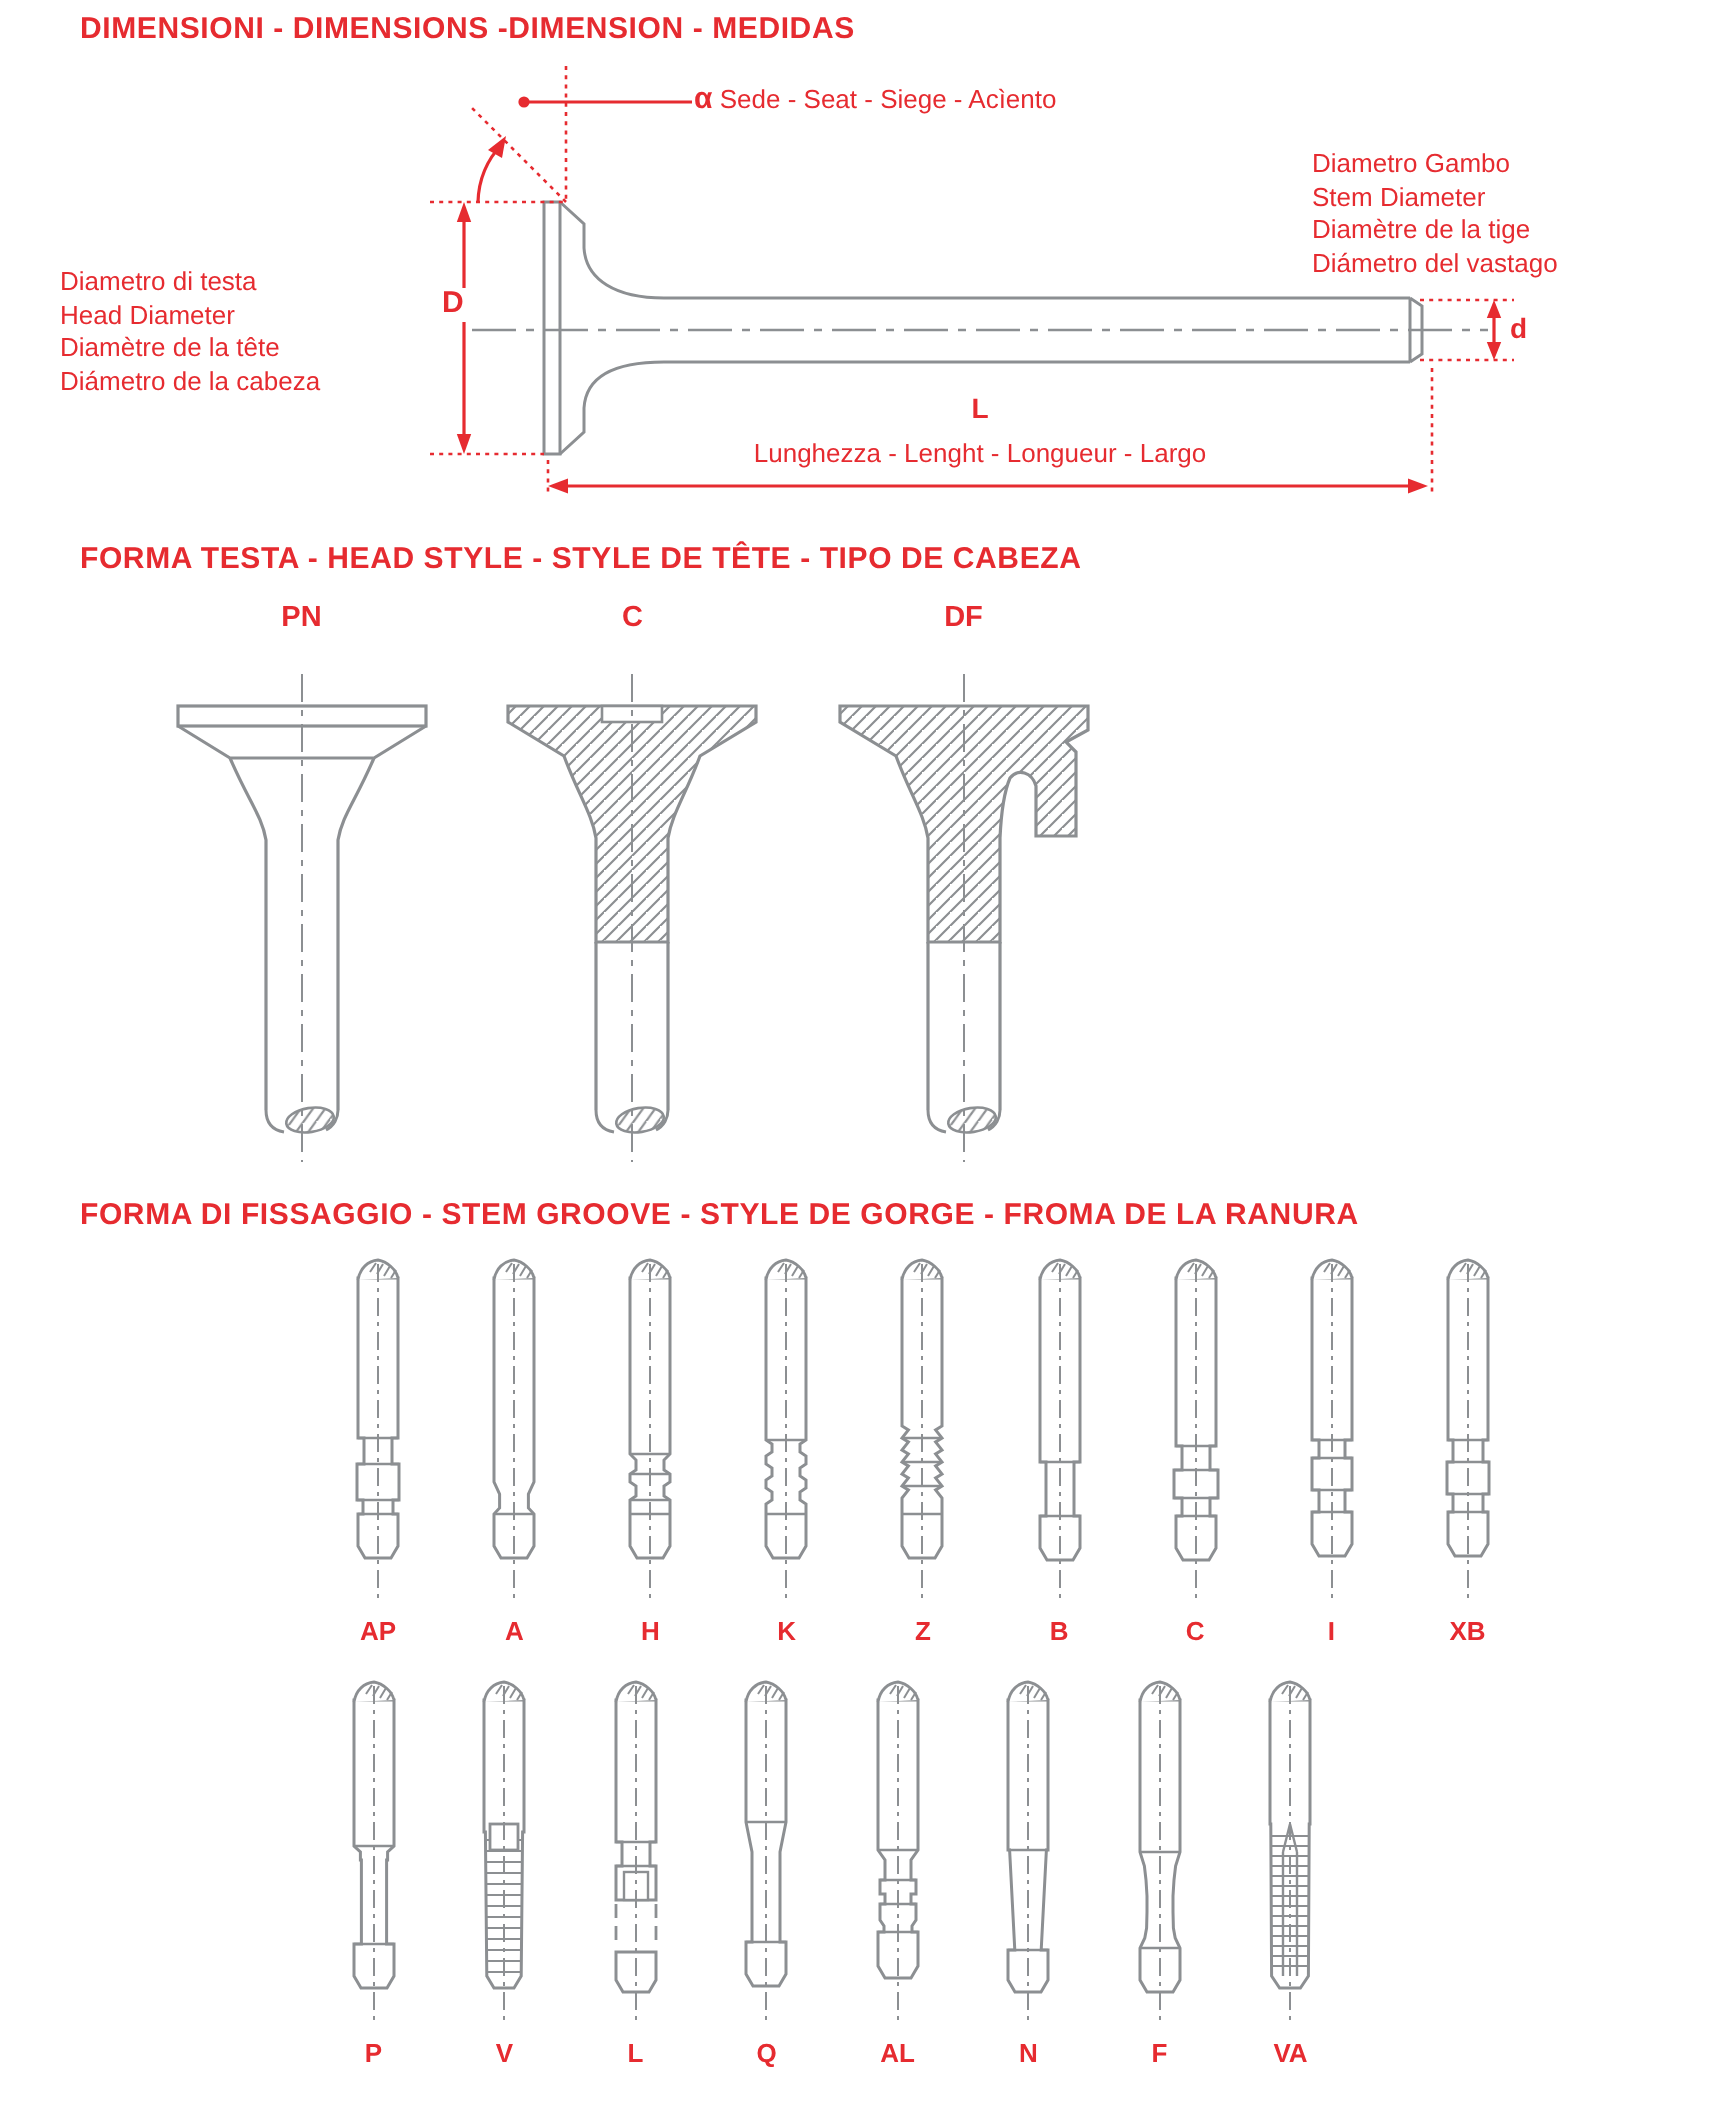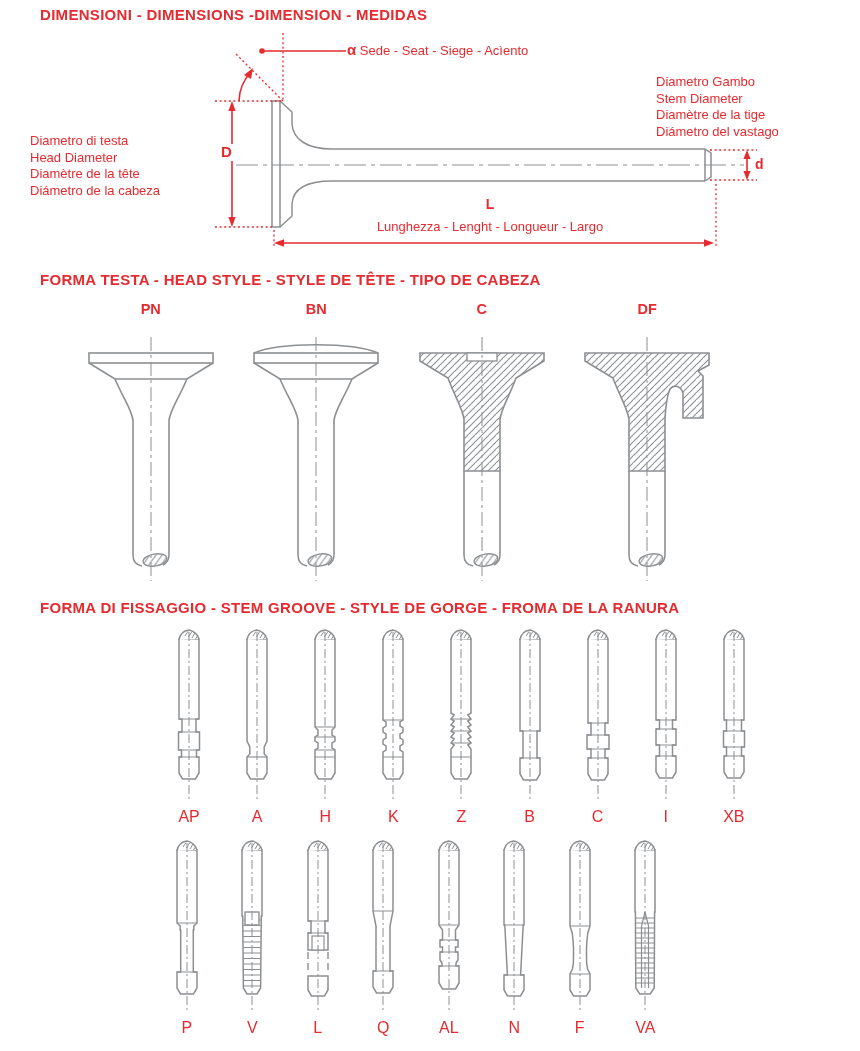--- a/index.html
+++ b/index.html
@@ -10,21 +10,21 @@
   .overlay{position:absolute;color:#e62b30;font-size:13px;line-height:16.5px;white-space:nowrap;}
   .ra{text-align:left;}
   .ctr{text-align:center;}
   .dimsym{font-weight:700;font-size:15px;background:#fff;padding:0 2px;}
   #dim-svg{position:absolute;left:0;top:0;}
   .fig-row{position:absolute;left:0;display:flex;align-items:center;margin-left:43px;}
   .head-col{width:165.5px;display:flex;flex-direction:column;align-items:center;}
   .head-label{font-size:14.5px;font-weight:700;color:#e62b30;height:22px;}
   .stem-col1{width:68.1px;display:flex;flex-direction:column;align-items:center;}
   .stem-col2{width:65.5px;display:flex;flex-direction:column;align-items:center;}
-  .stem-label{font-size:16px;font-weight:400;color:#e62b30;margin-top:3px;}
+  .stem-label{font-size:13px;font-weight:700;color:#e62b30;margin-top:3px;}
   svg{display:block;}
 </style>
 </head>
 <body>
 
 <svg width="0" height="0" style="position:absolute">
   <defs>
     <pattern id="hpat" patternUnits="userSpaceOnUse" width="7" height="7">
       <path d="M-1,8 L8,-1 M-1,15 L15,-1" stroke="#8c8f92" stroke-width="1.1" fill="none"></path>
     </pattern>
@@ -101,33 +101,20 @@
         <rect x="8" y="30" width="124" height="10" fill="#fff" stroke="#8c8f92" stroke-width="1.6"></rect>
         <path d="M8,40 L34,56 H106 L132,40" fill="none" stroke="#8c8f92" stroke-width="1.6"></path>
         <path d="M34,56 C43,77 50,85 52,97 L52,232 M106,56 C97,77 90,85 88,97 L88,232" fill="none" stroke="#8c8f92" stroke-width="1.6"></path>
         <path d="M52,232 C52,238 55,242 61,243 M88,232 C88,236 86,240 82,242" stroke="#8c8f92" stroke-width="1.5" fill="none"></path>
         <ellipse cx="74" cy="237" rx="12" ry="6" fill="#fff" stroke="#8c8f92" stroke-width="1.3" transform="rotate(-9 74 237)"></ellipse>
         <ellipse cx="74" cy="237" rx="12" ry="6" fill="url(#hpat)" stroke="none" transform="rotate(-9 74 237)"></ellipse>
         <path d="M70,14 V258" stroke="#8c8f92" stroke-width="1" fill="none" stroke-dasharray="14 4 3 4"></path>
       </svg>
     </div>
     <div class="head-col">
-      <div class="head-label">BN</div>
-      <svg width="140" height="268" viewBox="0 0 140 268">
-        <path d="M8,30 C34,19 106,19 132,30" fill="#fff" stroke="#8c8f92" stroke-width="1.6"></path>
-        <rect x="8" y="30" width="124" height="10" fill="#fff" stroke="#8c8f92" stroke-width="1.6"></rect>
-        <path d="M8,40 L34,56 H106 L132,40" fill="none" stroke="#8c8f92" stroke-width="1.6"></path>
-        <path d="M34,56 C43,77 50,85 52,97 L52,232 M106,56 C97,77 90,85 88,97 L88,232" fill="none" stroke="#8c8f92" stroke-width="1.6"></path>
-        <path d="M52,232 C52,238 55,242 61,243 M88,232 C88,236 86,240 82,242" stroke="#8c8f92" stroke-width="1.5" fill="none"></path>
-        <ellipse cx="74" cy="237" rx="12" ry="6" fill="#fff" stroke="#8c8f92" stroke-width="1.3" transform="rotate(-9 74 237)"></ellipse>
-        <ellipse cx="74" cy="237" rx="12" ry="6" fill="url(#hpat)" stroke="none" transform="rotate(-9 74 237)"></ellipse>
-        <path d="M70,14 V258" stroke="#8c8f92" stroke-width="1" fill="none" stroke-dasharray="14 4 3 4"></path>
-      </svg>
-    </div>
-    <div class="head-col">
       <div class="head-label">C</div>
       <svg width="140" height="268" viewBox="0 0 140 268">
         <path d="M8,30 H132 V38 L104,55 C97,74 90,84 88,96 L88,148 L52,148 L52,96 C50,84 43,74 36,55 L8,38 Z" fill="#fff" stroke="none"></path>
         <path d="M8,30 H132 V38 L104,55 C97,74 90,84 88,96 L88,148 L52,148 L52,96 C50,84 43,74 36,55 L8,38 Z" fill="url(#hpat)" stroke="#8c8f92" stroke-width="1.6"></path>
         <rect x="55" y="30" width="30" height="8" fill="#fff" stroke="#8c8f92" stroke-width="1.3"></rect>
         <path d="M52,148 V232 M88,148 V232" fill="none" stroke="#8c8f92" stroke-width="1.6"></path>
         <path d="M52,232 C52,238 55,242 61,243 M88,232 C88,236 86,240 82,242" stroke="#8c8f92" stroke-width="1.5" fill="none"></path>
         <ellipse cx="74" cy="237" rx="12" ry="6" fill="#fff" stroke="#8c8f92" stroke-width="1.3" transform="rotate(-9 74 237)"></ellipse>
         <ellipse cx="74" cy="237" rx="12" ry="6" fill="url(#hpat)" stroke="none" transform="rotate(-9 74 237)"></ellipse>
         <path d="M70,14 V258" stroke="#8c8f92" stroke-width="1" fill="none" stroke-dasharray="14 4 3 4"></path>

